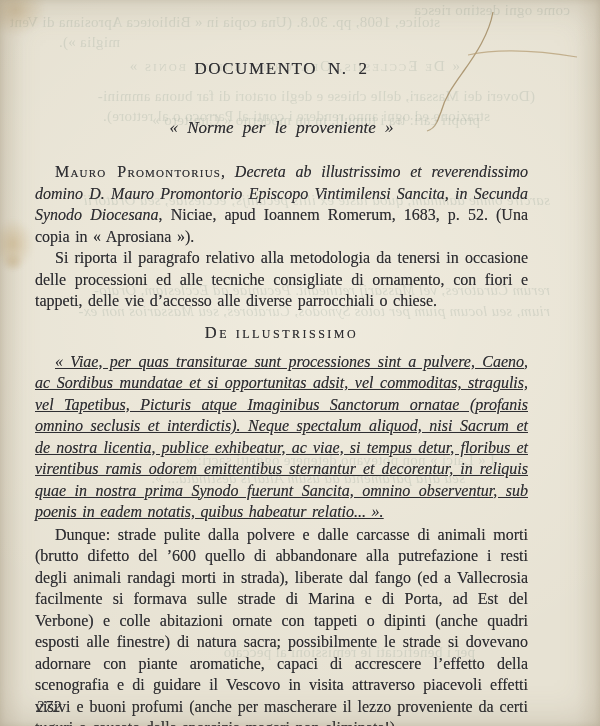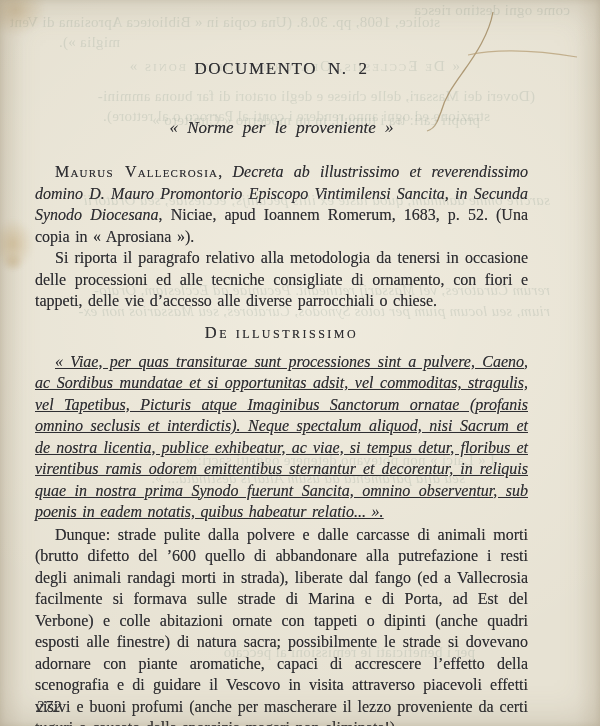--- a/index.html
+++ b/index.html
@@ -138,21 +138,21 @@
     <path d="M 468 55 C 492 50, 530 49, 577 57" fill="none" stroke="#b59d74" stroke-width="1.1" opacity="0.75"></path>
     <path d="M 437 122 C 434 128, 431 130, 427 131" fill="none" stroke="#a38c64" stroke-width="1.2" opacity="0.7"></path>
   </svg>
 
   <div class="content">
 
     <h1 class="doc-title">DOCUMENTO N. 2</h1>
 
     <div class="doc-subtitle">« Norme per le proveniente »</div>
 
-    <p class="body-par citation"><span class="author">Maurus Vallecrosia</span><span>, </span><span class="work">Decreta ab illustrissimo et reverendissimo domino D. Mauro Promontorio Episcopo Vintimilensi Sancita, in Secunda Synodo Diocesana</span><span>, Niciae, apud Ioannem Romerum, 1683, p. 52. (Una copia in « Aprosiana »).</span></p>
+    <p class="body-par citation"><span class="author">Mauro Promontorius</span><span>, </span><span class="work">Decreta ab illustrissimo et reverendissimo domino D. Mauro Promontorio Episcopo Vintimilensi Sancita, in Secunda Synodo Diocesana</span><span>, Niciae, apud Ioannem Romerum, 1683, p. 52. (Una copia in « Aprosiana »).</span></p>
 
     <p class="body-par intro">Si riporta il paragrafo relativo alla metodologia da tenersi in occasione delle processioni ed alle tecniche consigliate di ornamento, con fiori e tappeti, delle vie d’accesso alle diverse parrocchiali o chiese.</p>
 
     <h2 class="section-heading">De illustrissimo</h2>
 
     <p class="body-par latin">« Viae, per quas transiturae sunt processiones sint a pulvere, Caeno, ac Sordibus mundatae et si opportunitas adsit, vel commoditas, stragulis, vel Tapetibus, Picturis atque Imaginibus Sanctorum ornatae (profanis omnino seclusis et interdictis). Neque spectalum aliquod, nisi Sacrum et de nostra licentia, publice exhibeatur, ac viae, si tempus detur, floribus et virentibus ramis odorem emittentibus sternantur et decorentur, in reliquis quae in nostra prima Synodo fuerunt Sancita, omnino observentur, sub poenis in eadem notatis, quibus habeatur relatio... ».</p>
 
     <p class="body-par commentary">Dunque: strade pulite dalla polvere e dalle carcasse di animali morti (brutto difetto del ’600 quello di abbandonare alla putrefazione i resti degli animali randagi morti in strada), liberate dal fango (ed a Vallecrosia facilmente si formava sulle strade di Marina e di Porta, ad Est del Verbone) e colle abitazioni ornate con tappeti o dipinti (anche quadri esposti alle finestre) di natura sacra; possibilmente le strade si dovevano adornare con piante aromatiche, capaci di accrescere l’effetto della scenografia e di guidare il Vescovo in visita attraverso piacevoli effetti visivi e buoni profumi (anche per mascherare il lezzo proveniente da certi tuguri o causato dalla sporcizia magari non eliminata!).</p>
   </div>
 

